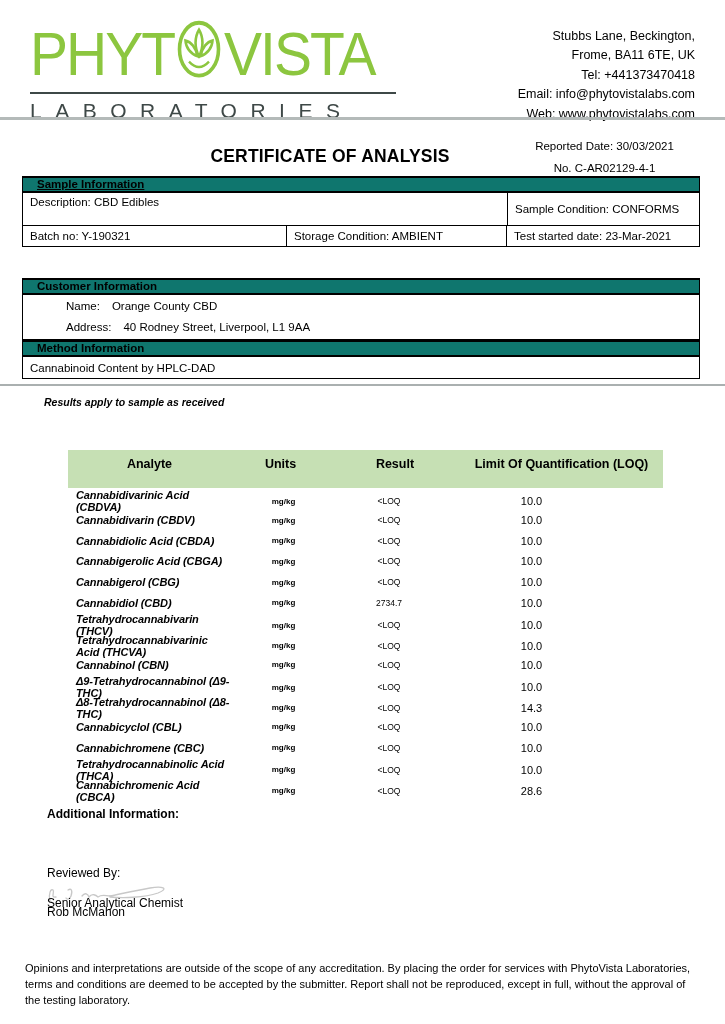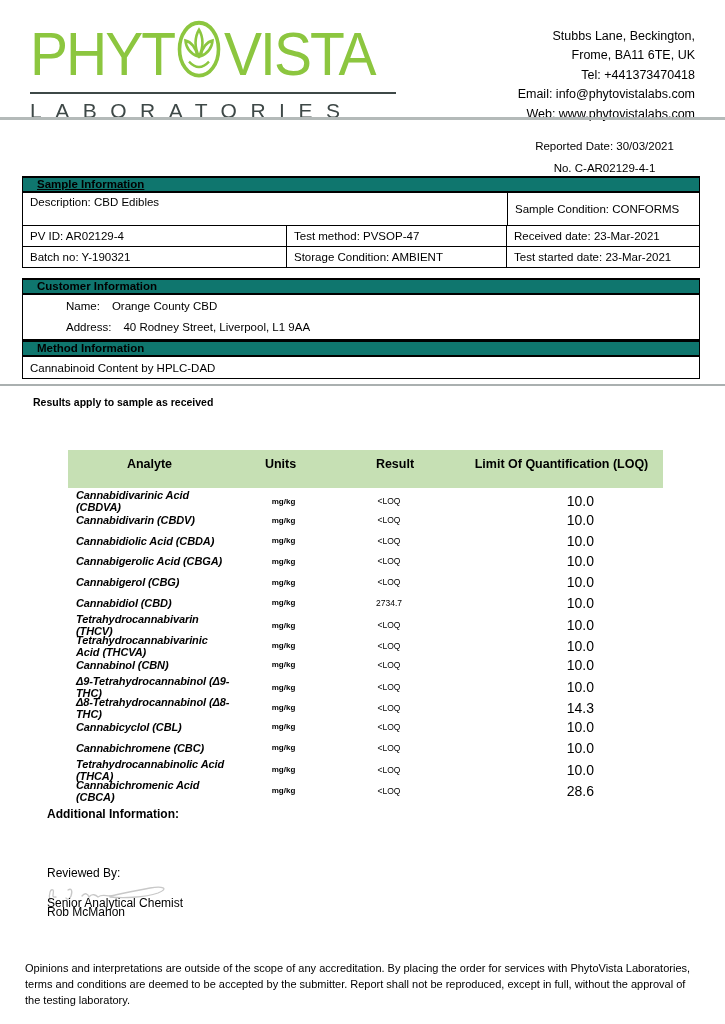--- a/index.html
+++ b/index.html
@@ -33,32 +33,32 @@
   .desc-row .top-cell{align-items:flex-start;}
   .trio-row{grid-template-columns:264px 220px 192px;height:20px;}
   .cust-box{border:1px solid #000;border-top:none;font-size:11.5px;padding:4px 7px 6px 7px;}
   .cust-line{margin-top:1px;}
   .cust-line.second{margin-top:9px;}
   .cust-label{display:inline-block;padding-left:36px;}
   .cust-val{margin-left:12px;}
   .method-box{border:1px solid #000;border-top:none;font-size:11.5px;height:21px;
     display:flex;align-items:center;padding-left:7px;}
   .mid-rule{position:absolute;left:0;top:384px;width:725px;height:2px;background:#aab0b0;}
-  .results-note{position:absolute;left:33px;top:396px;font-size:10.5px;font-weight:bold;}
+  .results-note{position:absolute;left:44px;top:396px;font-size:10.5px;font-weight:bold;font-style:italic;}
   
   .results{position:absolute;left:68px;top:450px;width:604px;}
   .t-head{display:grid;grid-template-columns:163px 99px 130px 203px;column-gap:0;}
   .t-head>div{background:#c6e0b4;height:38px;font-size:12.5px;font-weight:bold;
     text-align:center;padding-top:7px;box-sizing:border-box;}
   .t-body{margin-top:1px;}
   .t-row{display:grid;grid-template-columns:163px 99px 130px 203px;column-gap:3px;height:20.7px;align-items:center;}
   .t-row .c-analyte{font-size:11px;font-weight:bold;letter-spacing:-.1px;padding-left:8px;font-style:italic;}
   .t-row .c-units{font-size:8px;font-weight:bold;text-align:center;}
   .t-row .c-result{font-size:8.5px;text-align:center;padding-right:24px;}
-  .t-row .c-loq{font-size:14px;text-align:right;padding-right:78px;}
+  .t-row .c-loq{font-size:11px;text-align:center;padding-right:78px;}
   
   .additional{position:absolute;left:47px;top:807px;font-size:12px;font-weight:bold;}
   .reviewed{position:absolute;left:47px;top:866px;font-size:12px;}
   .signature{position:absolute;left:44px;top:881px;}
   .sig-name{position:absolute;left:47px;top:905px;font-size:12px;}
   .sig-title{position:absolute;left:47px;top:896px;font-size:12px;}
   .footer{position:absolute;left:25px;top:961px;width:668px;font-size:11px;line-height:1.45;}
 </style>
 </head>
 <body>
@@ -87,35 +87,31 @@
 
   <div class="contact-line">Stubbs Lane, Beckington,</div>
       <div class="contact-line">Frome, BA11 6TE, UK</div>
       <div class="contact-line">Tel: +441373470418</div>
       <div class="contact-line">Email: info@phytovistalabs.com</div>
       <div class="contact-line">Web: www.phytovistalabs.com</div>
     </div>
 
   <div class="header-rule"></div>
 
+  <div class="coa-title">CERTIFICATE OF ANALYSIS</div>
   <div class="report-meta">
     <div>Reported Date: 30/03/2021</div>
     <div>No. C-AR02129-4-1</div>
   </div>
 
   <div class="info-table" style="top:176px;">
     <div class="sec-bar u"><span>Sample Information</span></div>
     <div class="grid-row desc-row">
       <div class="top-cell">Description: CBD Edibles</div>
       <div>Sample Condition: CONFORMS</div>
-    </div>
-    <div class="grid-row trio-row">
-      <div>PV ID: AR02129-4</div>
-      <div>Test method: PVSOP-47</div>
-      <div>Received date: 23-Mar-2021</div>
     </div>
     <div class="grid-row trio-row">
       <div>Batch no: Y-190321</div>
       <div>Storage Condition: AMBIENT</div>
       <div>Test started date: 23-Mar-2021</div>
     </div>
   </div>
 
   <div class="info-table" style="top:278px;">
     <div class="sec-bar"><span>Customer Information</span></div>

